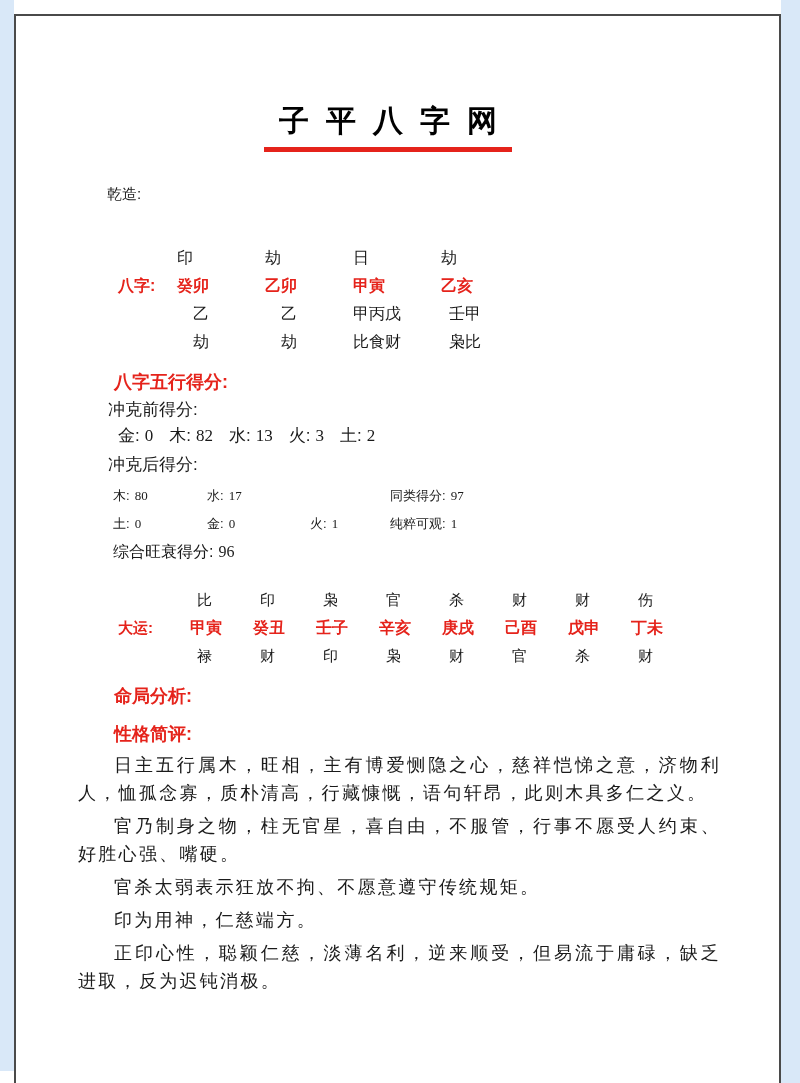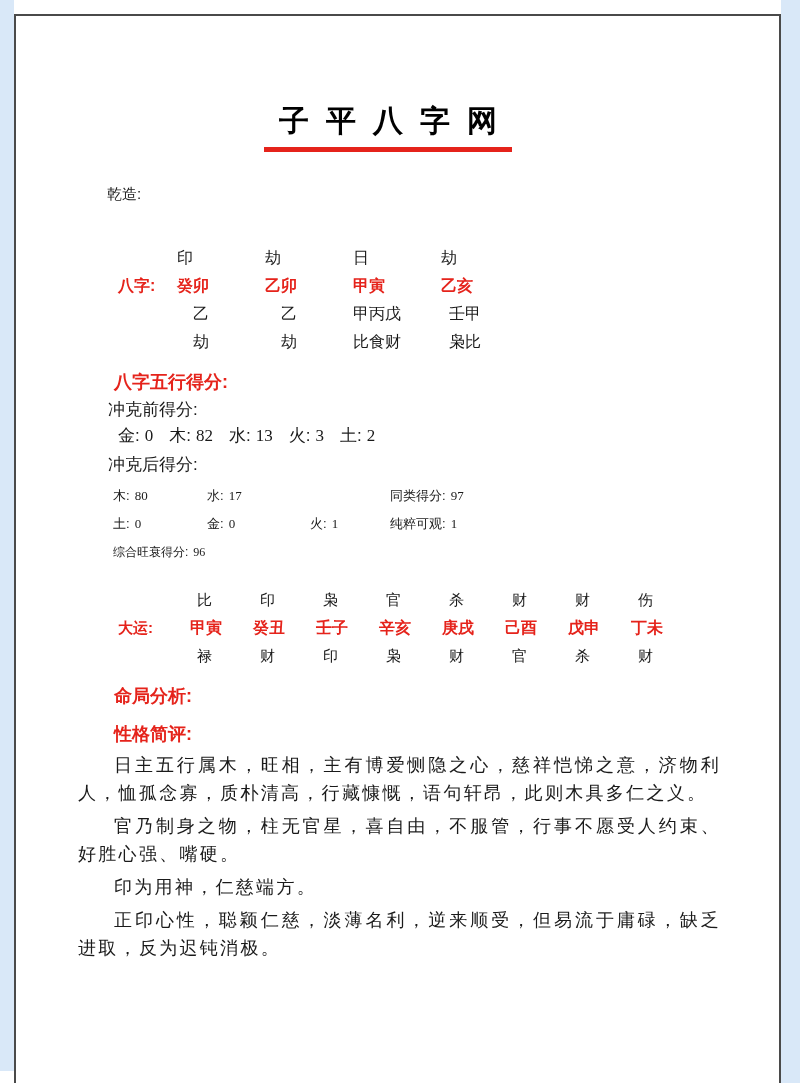--- a/index.html
+++ b/index.html
@@ -29,21 +29,21 @@
   .stem-0,.stem-1 { padding-left:16px; }
   .stem-3 { padding-left:8px; }
   
   h2.sec { margin:14px 0 0 36px; font-size:18px; font-weight:bold; color:#e5231b; line-height:24px; }
   .score-line { margin:3px 0 0 30px; font-size:17px; line-height:26px; display:flex; align-items:flex-start;flex-direction:column; }
   .score-items { display:flex; margin-left:10px; }
   .score-item { margin-right:16px; }
   .val { font-family:"Liberation Serif","DejaVu Serif",serif; padding-left:5px; }
   .pgrid { margin:4px 0 0 35px; display:grid; grid-template-columns:94px 103px 80px auto;
     font-size:13px; line-height:28px; }
-  .overall { margin:0 0 0 35px; font-size:12px; line-height:28px; display:flex; align-items:baseline; }
+  .overall { margin:0 0 0 35px; font-size:16px; line-height:28px; display:flex; align-items:baseline; }
   
   .dayun { margin-top:20px; font-size:15px; }
   .drow { display:flex; line-height:28px; }
   .dlabel { width:72px; margin-left:40px; font-weight:bold; }
   .dcell { width:63px; }
   .dgod { padding-left:7px; }
   .dayun .pillar { font-size:16px; }
   
   .par { margin:5px 0 0 0; font-size:18px; line-height:28px; letter-spacing:2.3px;
     text-align:justify; text-indent:2em; }
@@ -162,16 +162,17 @@
       <span class="dcell dgod">杀</span>
       <span class="dcell dgod">财</span>
     </div>
   </div>
 
   <h2 class="sec big-gap">命局分析:</h2>
 
   <h2 class="sec big-gap">性格简评:</h2>
   <p class="par">日主五行属木，旺相，主有博爱恻隐之心，慈祥恺悌之意，济物利人，恤孤念寡，质朴清高，行藏慷慨，语句轩昂，此则木具多仁之义。</p>
   <p class="par">官乃制身之物，柱无官星，喜自由，不服管，行事不愿受人约束、好胜心强、嘴硬。</p>
+  <p class="par">官杀太弱表示狂放不拘、不愿意遵守传统规矩。</p>
   <p class="par">印为用神，仁慈端方。</p>
   <p class="par">正印心性，聪颖仁慈，淡薄名利，逆来顺受，但易流于庸碌，缺乏进取，反为迟钝消极。</p>
 
 </div>
 
 </body></html>

